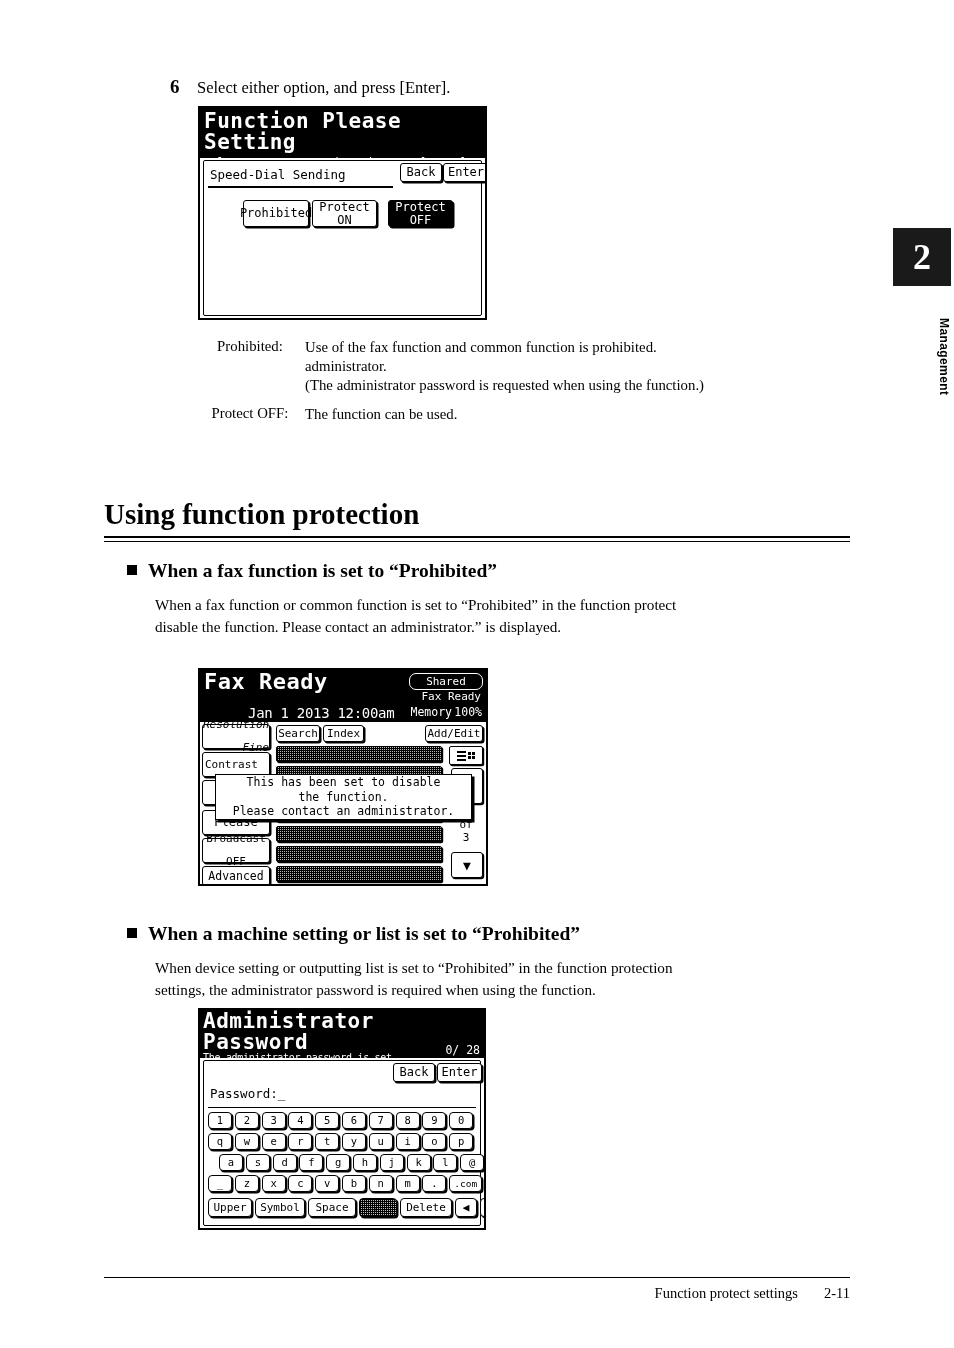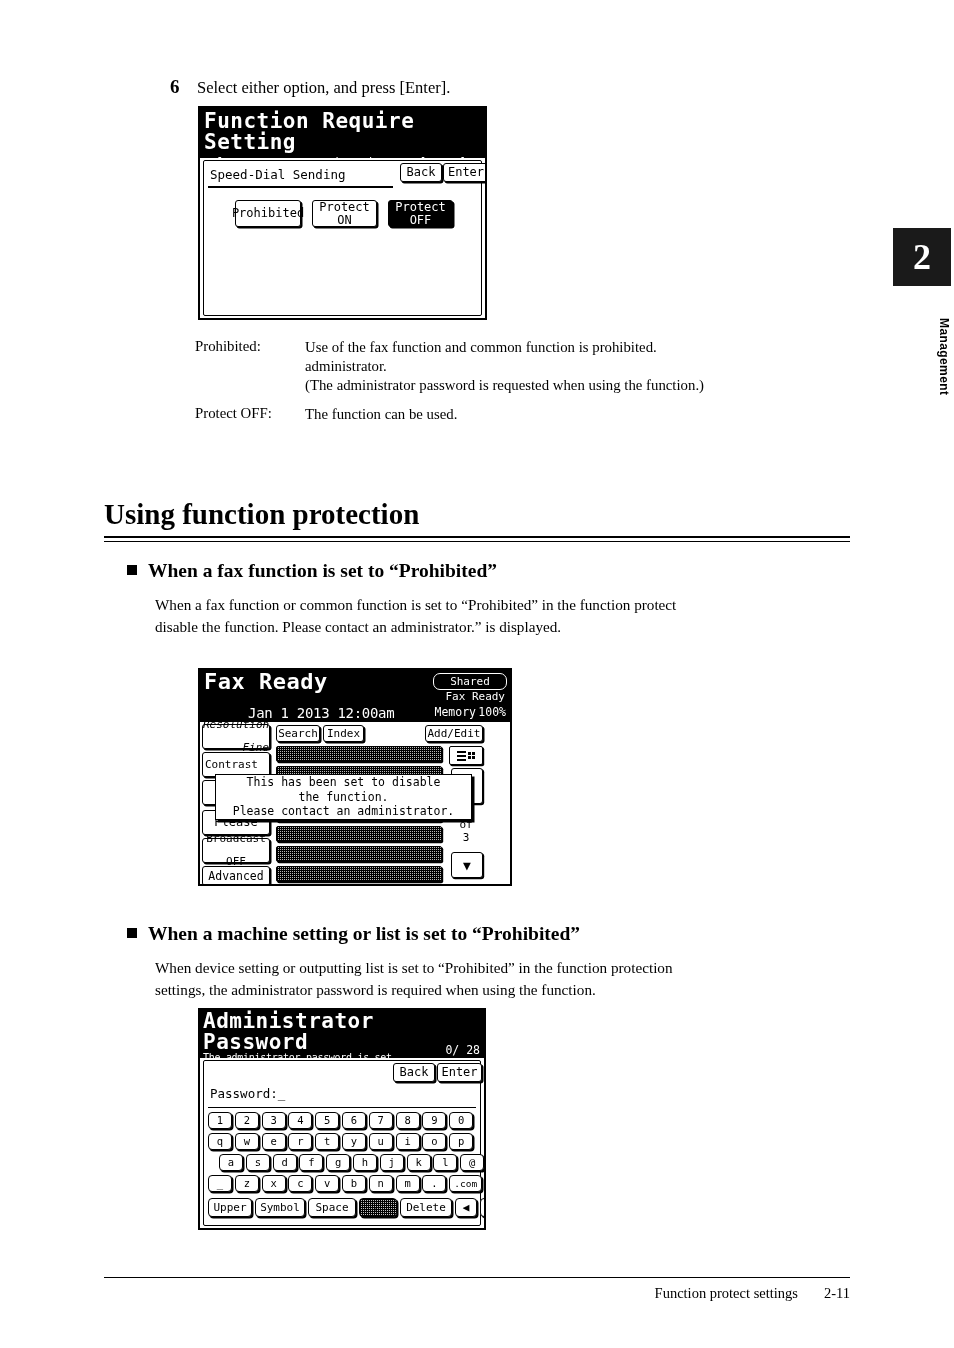--- a/index.html
+++ b/index.html
@@ -130,28 +130,28 @@
   }
   #fps-fieldname {
     position: absolute; left: 10px; top: 9px;
     font-size: 12.5px; font-family: "DejaVu Sans Mono", monospace;
   }
   #fps-fieldrule {
     position: absolute; left: 8px; top: 28px; width: 185px; height: 1.5px; background: #000;
   }
   #fps-back  { position: absolute; left: 200px; top: 5px;  width: 42px; height: 19px; font-size: 12px; }
   #fps-enter { position: absolute; left: 243px; top: 5px;  width: 46px; height: 19px; font-size: 12px; }
-  #fps-prohibited { position: absolute; left: 35px;  top: 42px; width: 66px; height: 27px; font-size: 12px; }
+  #fps-prohibited { position: absolute; left: 43px;  top: 42px; width: 66px; height: 27px; font-size: 12px; }
   #fps-pon        { position: absolute; left: 112px; top: 42px; width: 65px; height: 27px; font-size: 12px; }
   #fps-poff       { position: absolute; left: 188px; top: 42px; width: 65px; height: 27px; font-size: 12px; }
 
   
   .deflist { position: absolute; left: 195px; top: 338px; width: 660px; font-size: 14.8px; }
   .defrow { display: flex; align-items: flex-start; margin-bottom: 1px; }
-  .defterm { width: 110px; flex: 0 0 110px; }
+  .defterm { width: 110px; flex: 0 0 110px; text-align: center; }
   .defdesc { flex: 1; line-height: 1.30; }
   .defdesc div { white-space: nowrap; }
   .defrow.spaced { margin-top: 9px; }
 
   
   .h1 {
     position: absolute; left: 104px; top: 498px;
     font-family: "Liberation Serif", serif;
     font-weight: bold; font-size: 29px;
   }
@@ -162,21 +162,21 @@
   .h2 .bullet { display:inline-block; width: 10px; height: 10px; background:#000; margin-right: 11px; vertical-align: 2px; }
   .para { position: absolute; font-size: 15.2px; line-height: 1.44; }
   .para div { white-space: nowrap; }
 
   #h2-fax { left: 127px; top: 560px; }
   #p-fax  { left: 155px; top: 594px; width: 700px; }
   #h2-mach{ left: 127px; top: 923px; }
   #p-mach { left: 155px; top: 957px; width: 700px; }
 
   
-  #panel-fax { left: 198px; top: 668px; width: 314px; height: 218px; }
+  #panel-fax { left: 198px; top: 668px; width: 290px; height: 218px; }
   #panel-fax .lcd-header { height: 52px; padding: 1px 4px 0 4px; }
   #panel-fax .lcd-title { font-size: 22px; }
   #fax-shared {
     position: absolute; right: 3px; top: 3px; width: 72px; height: 15px;
     border: 1.4px solid #fff; border-radius: 7px;
     display:flex; align-items:center; justify-content:center;
     font-size: 11px; font-family: "DejaVu Sans Mono", monospace;
   }
   #fax-status { position: absolute; right: 5px; top: 20px; font-size: 11px; }
   #fax-date   { position: absolute; left: 48px; top: 35px; font-size: 14px; letter-spacing: -0.3px; text-align: right; }
@@ -305,21 +305,21 @@
 <div class="page">
 
   <div class="tab-marker">2</div>
   <div class="tab-label">Management</div>
 
   <div class="step-num">6</div>
   <div class="step-text">Select either option, and press [Enter].</div>
 
   <div class="lcd" id="panel-fps">
     <div class="lcd-header">
-      <div class="lcd-title">Function Require Setting</div>
+      <div class="lcd-title">Function Please Setting</div>
       <div class="lcd-sub">Select a protect mode and press [Enter].</div>
     </div>
     <div class="lcd-body">
       <div class="inner-frame"></div>
       <div id="fps-fieldname">Speed-Dial Sending</div>
       <div id="fps-fieldrule"></div>
       <div class="key" id="fps-back">Back</div>
       <div class="key" id="fps-enter">Enter</div>
       <div class="key" id="fps-prohibited">Prohibited</div>
       <div class="key" id="fps-pon">Protect

